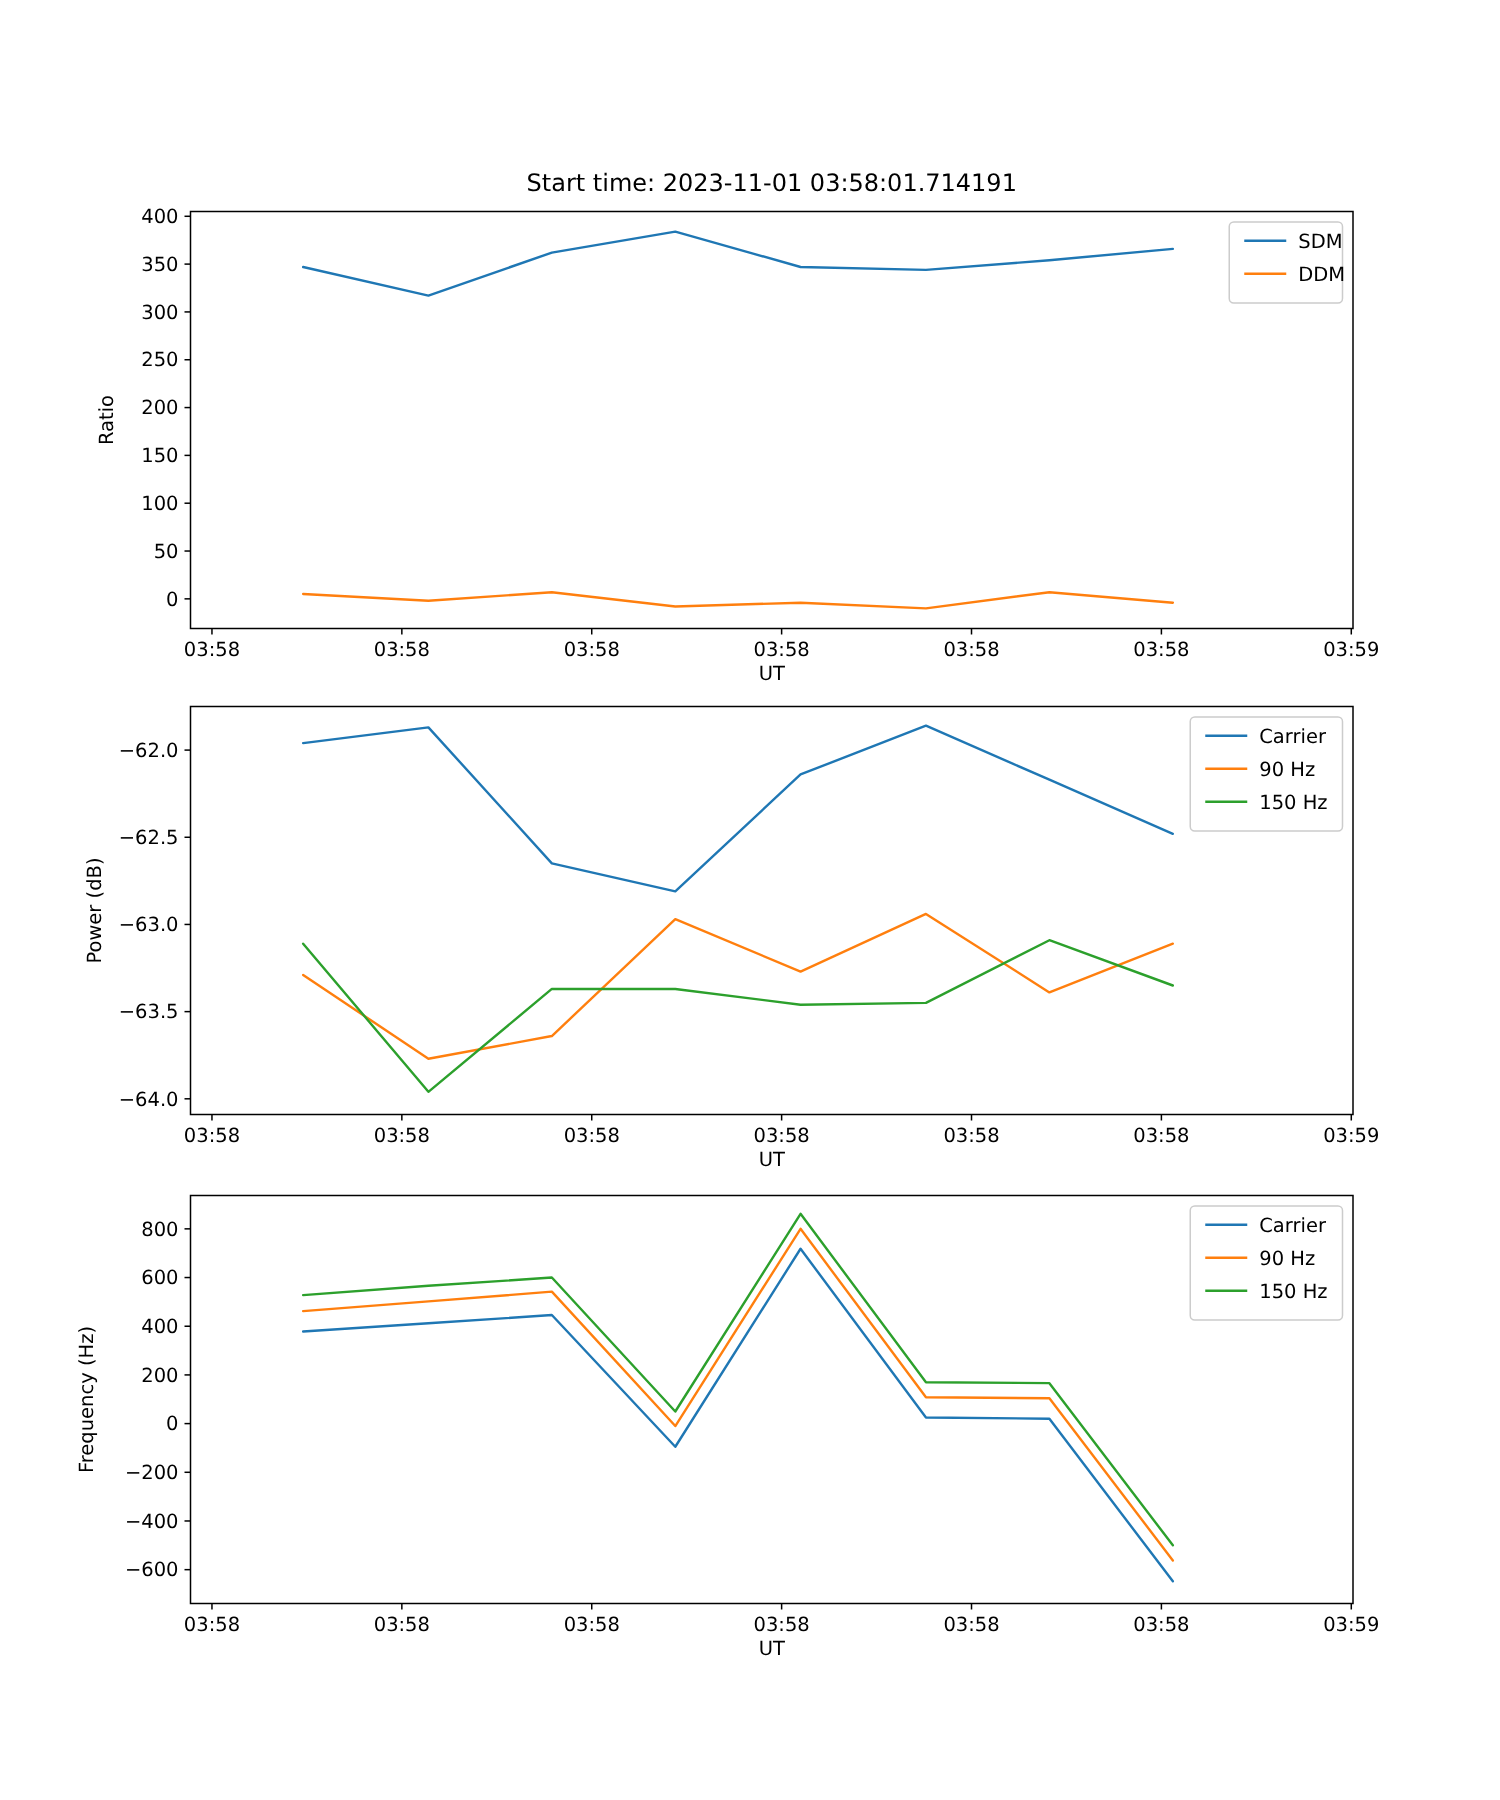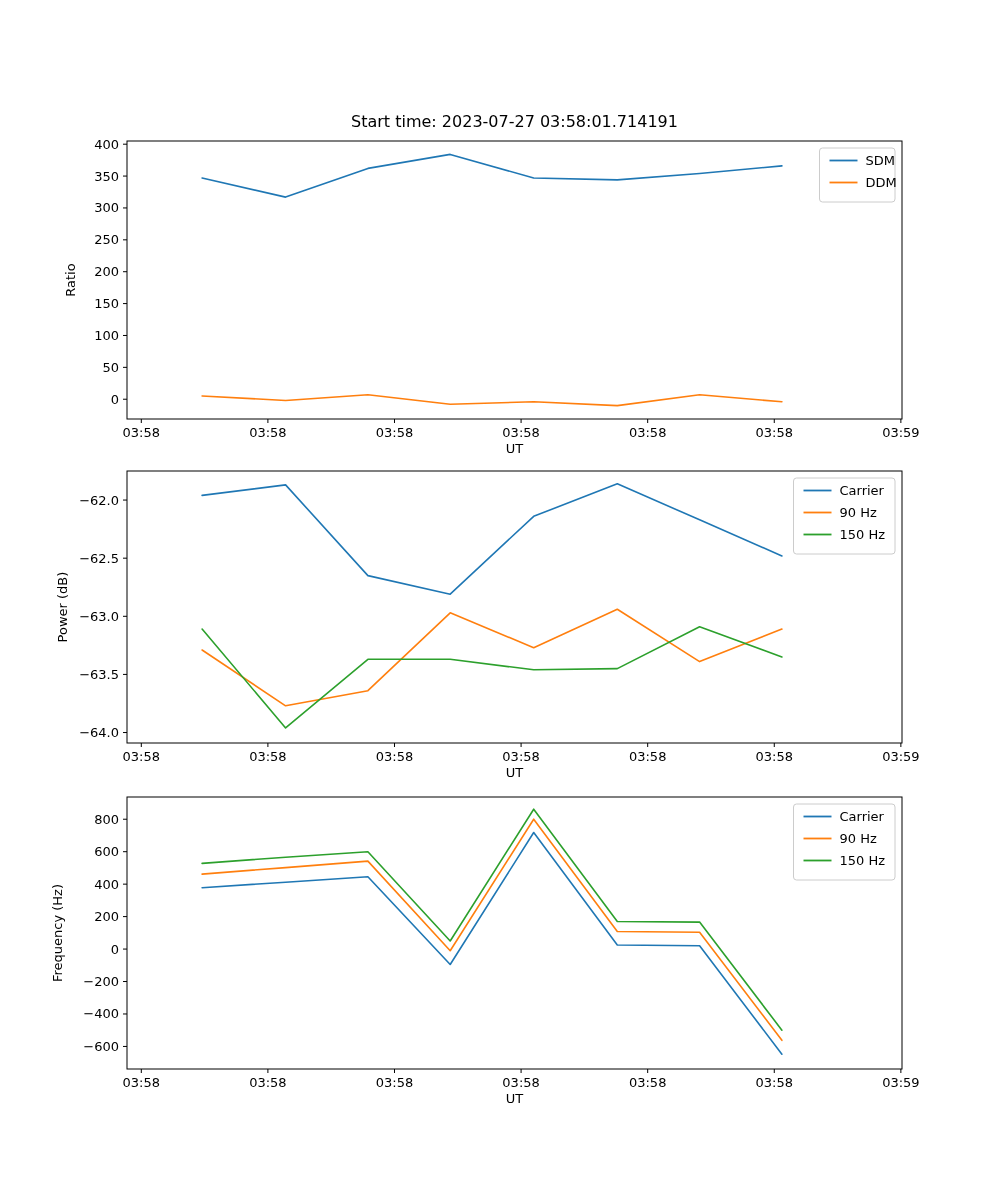--- a/index.html
+++ b/index.html
@@ -30,21 +30,21 @@
   .chart-svg {
     position: absolute;
     left: 0; top: 0;
     overflow: visible;
   }
 </style>
 </head>
 <body>
 
 <div class="figure">
-  <div class="fig-title">Start time: 2023-07-27 03:58:01.714191</div>
+  <div class="fig-title">Start time: 2023-11-01 03:58:01.714191</div>
   <div class="chart-host">
       <svg width="1000" height="1200" class="chart-svg">
         <g>
           <line x1="141.30496569748448" y1="419" x2="141.30496569748448" y2="423" stroke="#000000" stroke-width="1"></line>
           <text x="141.30496569748448" y="437" text-anchor="middle" font-size="13" fill="#000000">03:58</text>
           <line x1="267.89758248938256" y1="419" x2="267.89758248938256" y2="423" stroke="#000000" stroke-width="1"></line>
           <text x="267.89758248938256" y="437" text-anchor="middle" font-size="13" fill="#000000">03:58</text>
           <line x1="394.4901992812806" y1="419" x2="394.4901992812806" y2="423" stroke="#000000" stroke-width="1"></line>
           <text x="394.4901992812806" y="437" text-anchor="middle" font-size="13" fill="#000000">03:58</text>
           <line x1="521.0828160731786" y1="419" x2="521.0828160731786" y2="423" stroke="#000000" stroke-width="1"></line>

